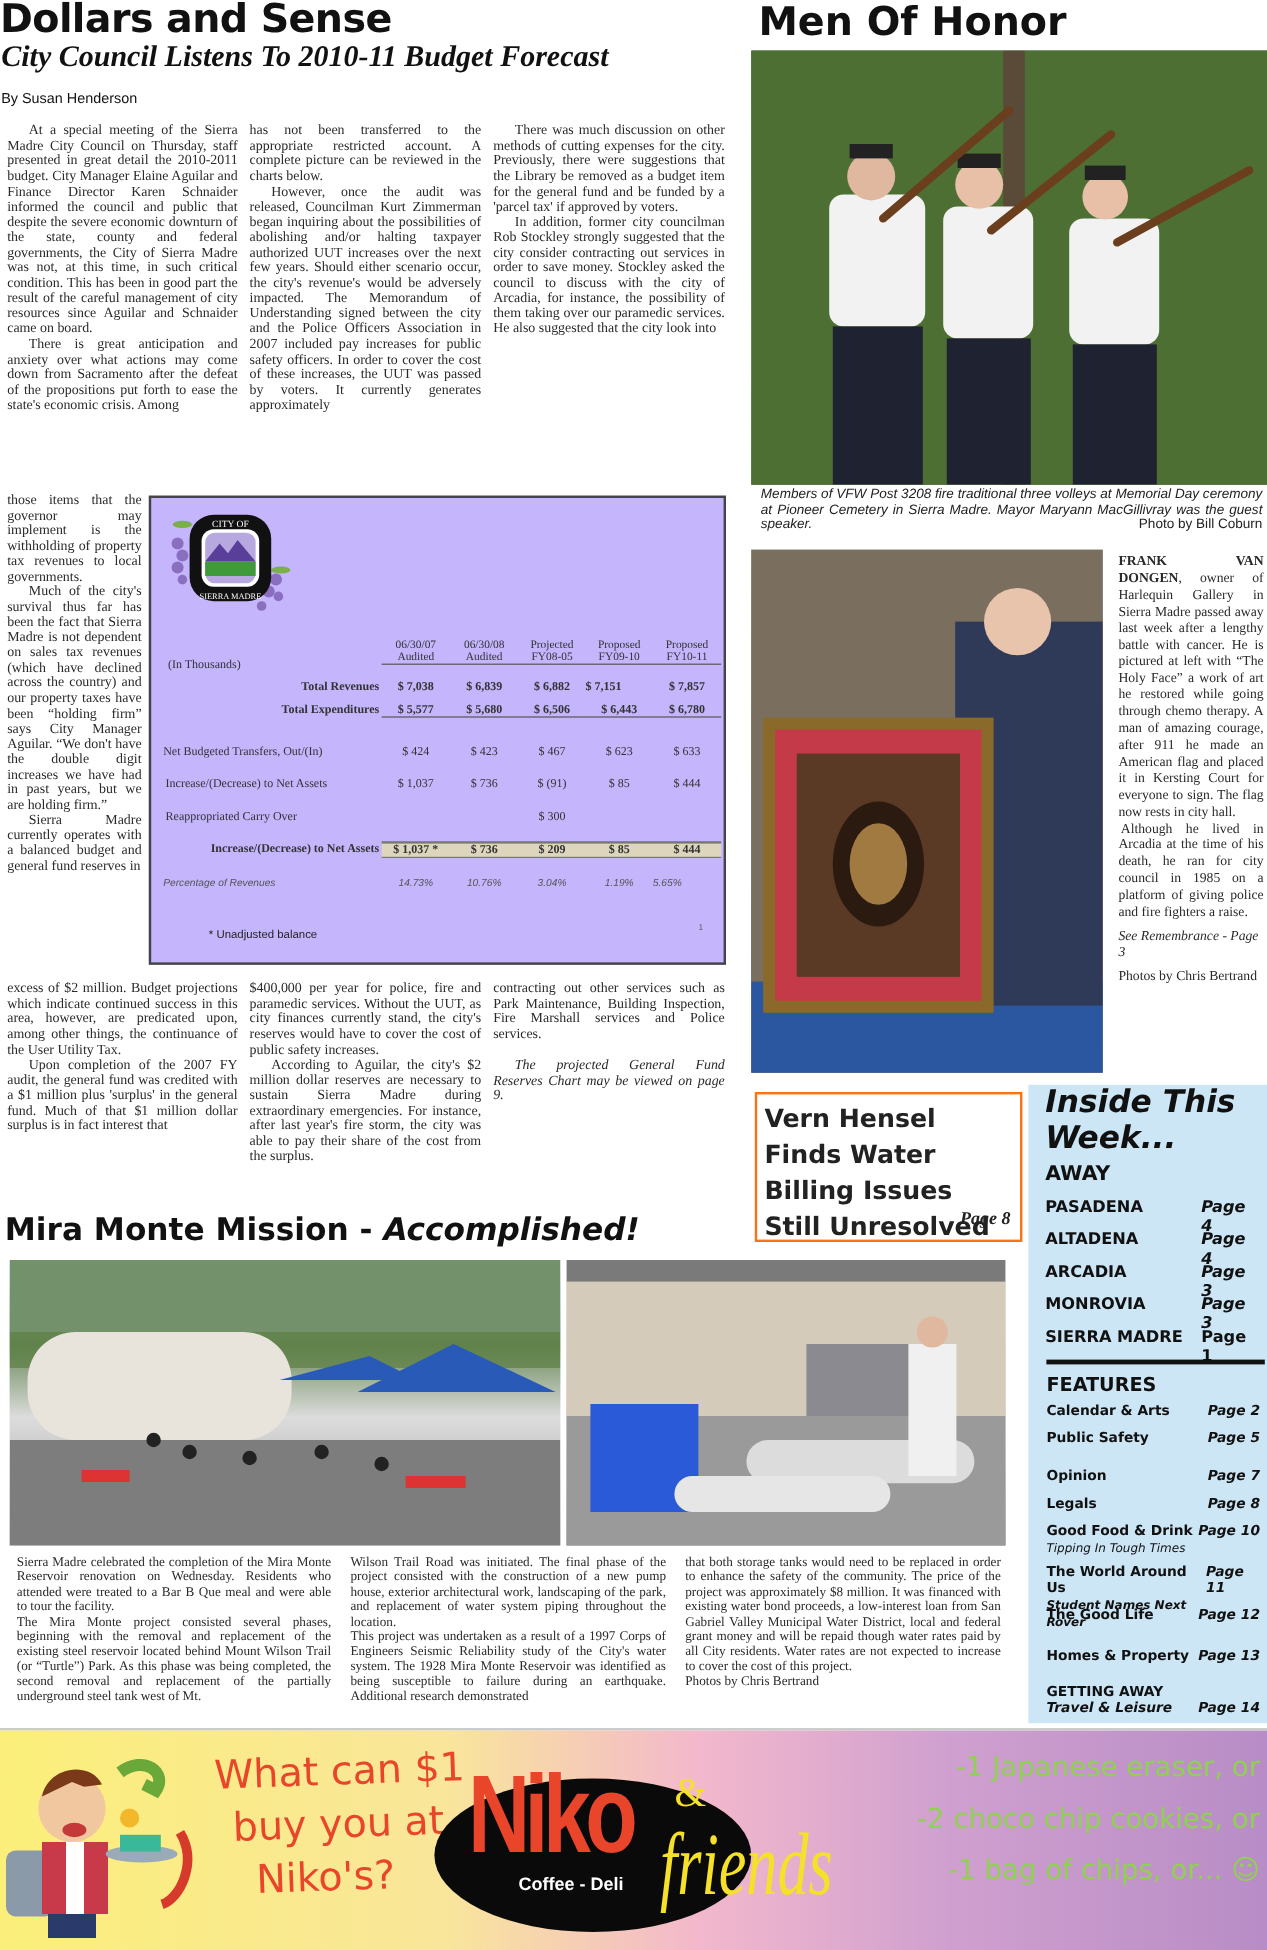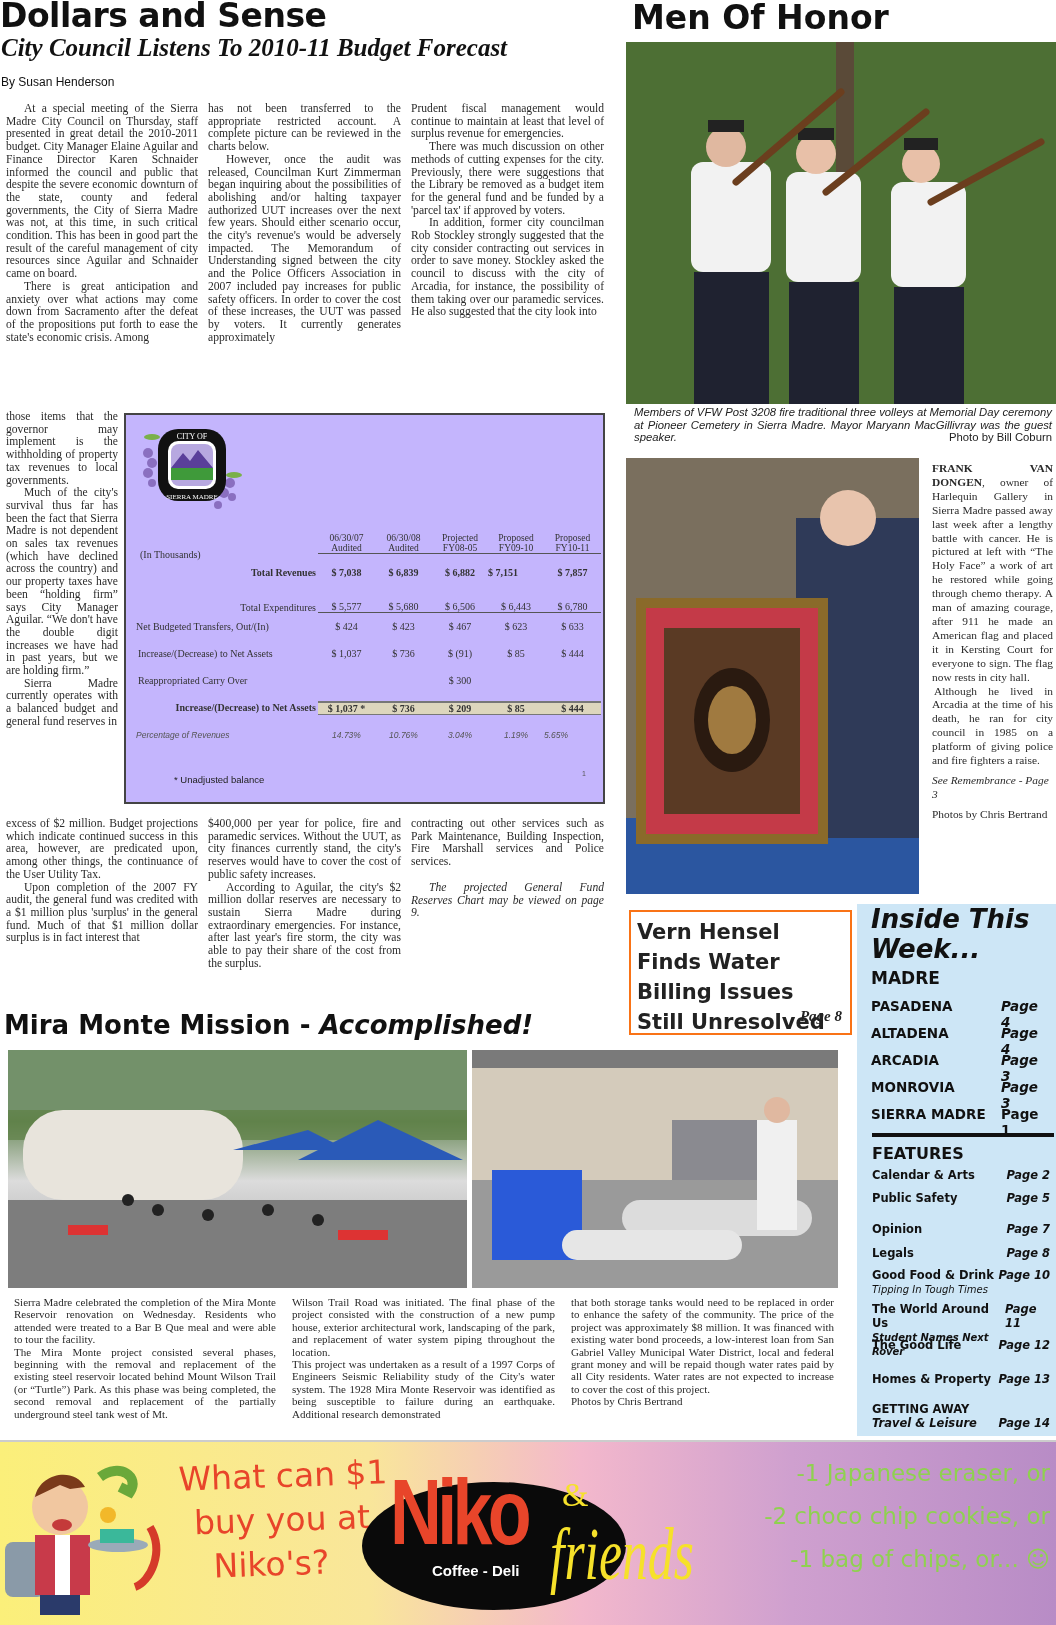--- a/index.html
+++ b/index.html
@@ -47,21 +47,20 @@
 <div class="abs col" style="left:208px;top:103px;width:193px">
   <p class="ni">has not been transferred to the appropriate restricted account. A complete picture can be reviewed in the charts below.</p>
   <p>However, once the audit was released, Councilman Kurt Zimmerman began inquiring about the possibilities of abolishing and/or halting taxpayer authorized UUT increases over the next few years. Should either scenario occur, the city's revenue's would be adversely impacted. The Memorandum of Understanding signed between the city and the Police Officers Association in 2007 included pay increases for public safety officers. In order to cover the cost of these increases, the UUT was passed by voters. It currently generates approximately</p>
 </div>
 <div class="abs col" style="left:208px;top:818px;width:193px">
   <p class="ni">$400,000 per year for police, fire and paramedic services. Without the UUT, as city finances currently stand, the city's reserves would have to cover the cost of public safety increases.</p>
   <p>According to Aguilar, the city's $2 million dollar reserves are necessary to sustain Sierra Madre during extraordinary emergencies. For instance, after last year's fire storm, the city was able to pay their share of the cost from the surplus.</p>
 </div>
 
 <div class="abs col" style="left:411px;top:103px;width:193px">
-  <p class="ni">Prudent fiscal management would continue to maintain at least that level of surplus revenue for emergencies.</p>
   <p>There was much discussion on other methods of cutting expenses for the city. Previously, there were suggestions that the Library be removed as a budget item for the general fund and be funded by a 'parcel tax' if approved by voters.</p>
   <p>In addition, former city councilman Rob Stockley strongly suggested that the city consider contracting out services in order to save money. Stockley asked the council to discuss with the city of Arcadia, for instance, the possibility of them taking over our paramedic services. He also suggested that the city look into</p>
 </div>
 <div class="abs col" style="left:411px;top:818px;width:193px">
   <p class="ni">contracting out other services such as Park Maintenance, Building Inspection, Fire Marshall services and Police services.</p>
   <p style="margin-top:13px;font-style:italic">The projected General Fund Reserves Chart may be viewed on page 9.</p>
 </div>
 
 <div class="abs gfs" style="left:124px;top:413px;width:481px;height:391px">
 
@@ -118,21 +117,21 @@
 
   <div class="abs" style="left:10px;top:144px;width:466px;font-size:10px;color:#333">
     <div style="display:flex;height:27px;align-items:center;font-weight:bold">
       <div style="width:182px;text-align:right;padding-right:2px">Total Revenues</div>
       <div style="width:57px;text-align:center">$ 7,038</div>
       <div style="width:57px;text-align:center">$ 6,839</div>
       <div style="width:56px;text-align:center">$ 6,882</div>
       <div style="width:56px;">$ 7,151</div>
       <div style="width:57px;text-align:center">$ 7,857</div>
     </div>
-    <div style="display:flex;height:27px;align-items:flex-end;font-weight:normal">
+    <div style="display:flex;height:27px;align-items:flex-start;font-weight:bold">
       <div style="width:182px;text-align:right;padding-right:2px">Total Expenditures</div>
       <div style="width:283px;display:flex;border-bottom:1px solid #555">
         <div style="width:57px;text-align:center">$ 5,577</div>
         <div style="width:57px;text-align:center">$ 5,680</div>
         <div style="width:56px;text-align:center">$ 6,506</div>
         <div style="width:56px;text-align:center">$ 6,443</div>
         <div style="width:57px;text-align:center">$ 6,780</div>
       </div>
     </div>
     <div style="display:flex;height:27px;align-items:center">
@@ -233,21 +232,21 @@
   <p class="ni" style="margin-top:6px">Photos by Chris Bertrand</p>
 </div>
 
 <div class="abs" style="left:629px;top:910px;width:223px;height:125px;border:2px solid #f97316">
   <div class="dv" style="padding:5px 6px 0 6px;font-size:21px;font-weight:bold;line-height:30px;color:#222">Vern Hensel Finds Water Billing Issues Still Unresolved</div>
   <div style="position:absolute;right:8px;bottom:8px;font-family:'Liberation Serif',serif;font-style:italic;font-weight:bold;font-size:15px">Page 8</div>
 </div>
 
 <div class="abs inside" style="left:857px;top:904px;width:199px;height:532px">
   <div class="dv" style="position:absolute;left:14px;top:0;font-size:26px;font-weight:bold;font-style:italic;line-height:30px;color:#111;width:170px">Inside This Week...</div>
-  <div class="dv" style="position:absolute;left:14px;top:64px;font-size:17px;font-weight:bold;color:#111">MADRE</div>
+  <div class="dv" style="position:absolute;left:14px;top:64px;font-size:17px;font-weight:bold;color:#111">AWAY</div>
   <div style="position:absolute;left:14px;top:94px;width:176px;font-size:13.5px;font-weight:bold;color:#111">
     <div class="row" style="height:27px">
         <span>PASADENA</span>
         <span style="font-style:italic;width:46px">Page 4</span>
       </div>
     <div class="row" style="height:27px">
         <span>ALTADENA</span>
         <span style="font-style:italic;width:46px">Page 4</span>
       </div>
     <div class="row" style="height:27px">

